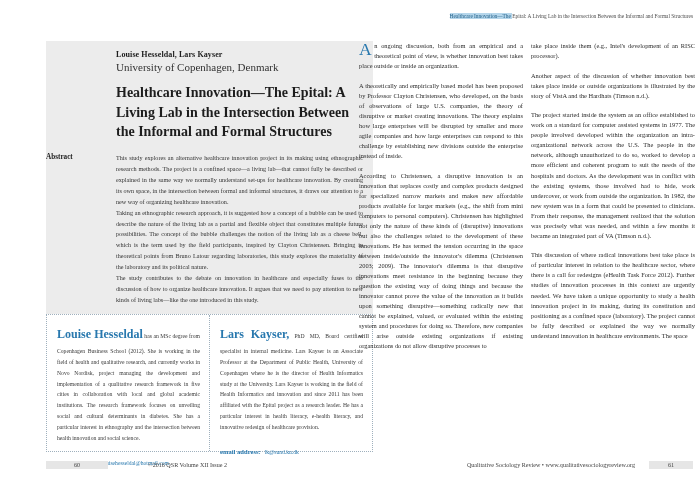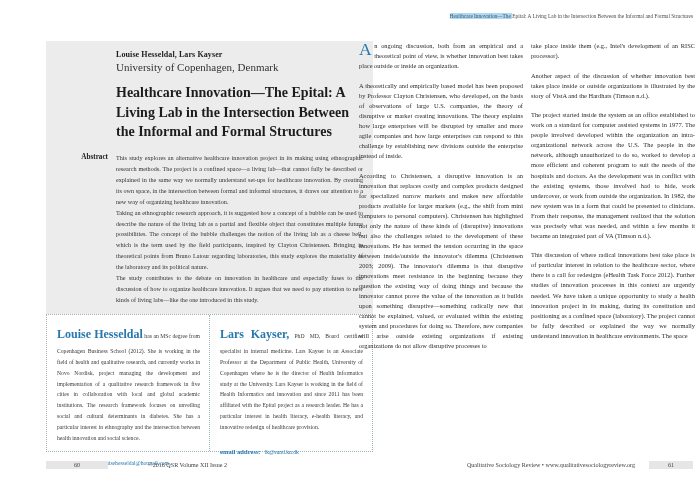--- a/index.html
+++ b/index.html
@@ -11,21 +11,21 @@
 
   
   .abstract-box{position:absolute;left:18px;top:41px;width:327px;background:#ececec;
                 box-sizing:border-box;padding:9px 10px 10px 0;}
   .head-block{margin-left:70px;margin-right:4px;}
   .authors{font-size:8px;font-weight:bold;color:#1d1d1d;letter-spacing:.1px;}
   .affiliation{font-size:11px;color:#333;margin-top:2px;}
   .paper-title{font-size:14px;font-weight:bold;color:#1d1d1d;line-height:1.4;
                margin:10px 0 0 0;max-width:252px;}
   .labeled-row{display:flex;margin-top:11px;}
-  .side-label{width:62px;flex-shrink:0;text-align:right;padding-right:8px;
+  .side-label{width:62px;flex-shrink:0;padding-right:8px;
               font-size:7.2px;font-weight:bold;color:#1d1d1d;}
   .abstract-text{flex:1;font-size:6.15px;line-height:1.78;text-align:justify;color:#333;}
   .abstract-text p{margin:0;}
   .keywords-text{flex:1;font-size:6.3px;color:#333;padding-top:.5px;}
 
   .bio-box{position:absolute;left:18px;top:314px;width:327px;height:138px;
            border:1px dotted #9fb0bd;box-sizing:border-box;display:flex;background:#ffffff;}
   .bio{flex:1;padding:8px 9px 6px 10px;box-sizing:border-box;}
   .bio-divider{width:0;border-left:1px dotted #9fb0bd;}
   .bio-text{margin:0;font-size:5.65px;line-height:1.92;text-align:justify;color:#3a3a3a;}

